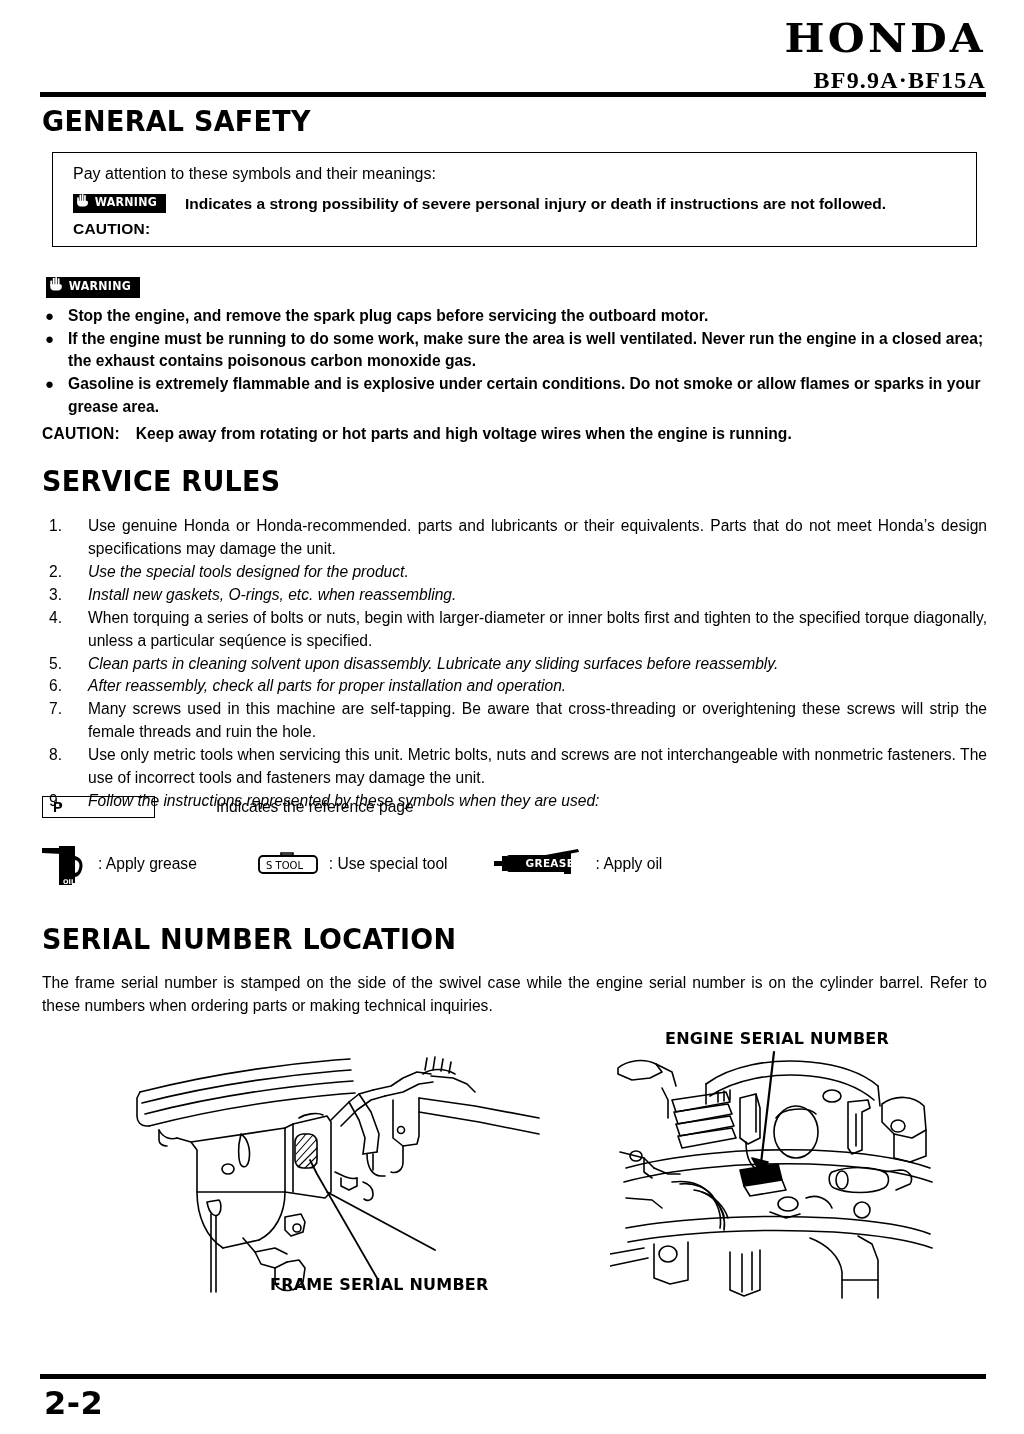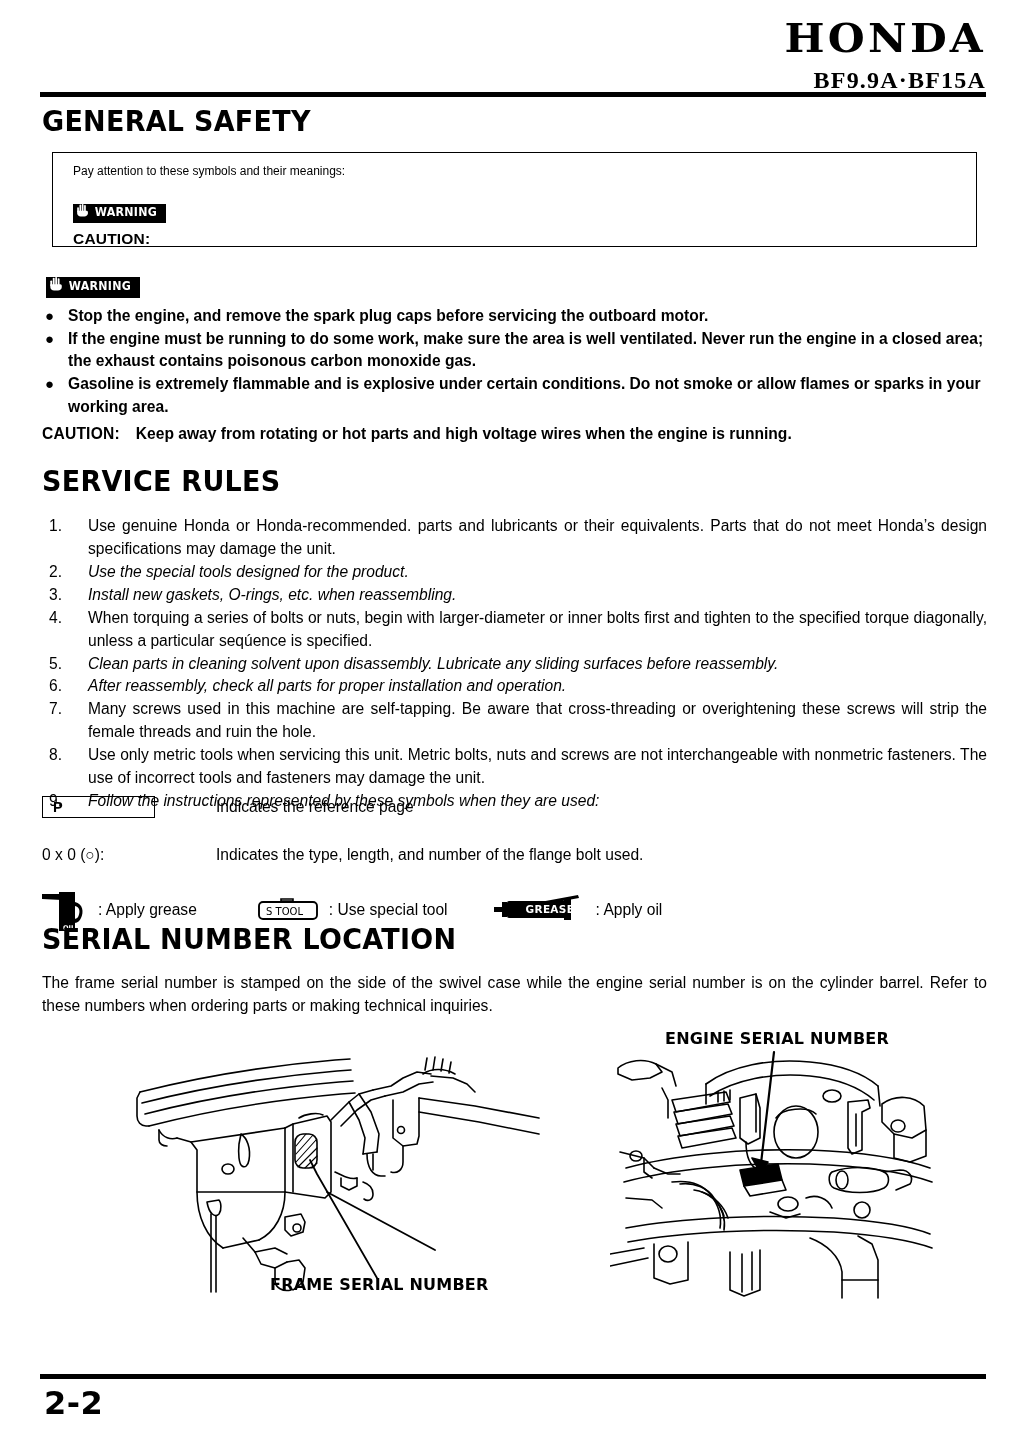--- a/index.html
+++ b/index.html
@@ -72,23 +72,23 @@
   .legend-box {
     position: absolute;
     left: 52px;
     top: 152px;
     width: 925px;
     height: 95px;
     border: 1.5px solid #000;
     padding: 11px 0 0 20px;
   }
   .legend-intro {
-    font-size: 12px;
+    font-size: 16px;
     line-height: 1.2;
-    margin-bottom: 26px;
+    margin-bottom: 11px;
   }
   .legend-row {
     display: flex;
     align-items: center;
     margin-bottom: 7px;
     font-size: 15.5px;
     font-weight: 700;
   }
   .legend-key {
     width: 112px;
@@ -302,20 +302,21 @@
                 <rect x="3.5" y="1.6" width="1.7" height="7.6" rx="0.8"></rect>
                 <rect x="5.8" y="0.9" width="1.7" height="8.2" rx="0.8"></rect>
                 <rect x="8.1" y="2.0" width="1.7" height="7.2" rx="0.8"></rect>
                 <path d="M1.2 7.8 h9.3 a1.4 1.4 0 0 1 1.4 1.4 v1.1 c0 1.9 -1.6 3.2 -3.6 3.2 h-3.6 c-2.0 0 -3.5 -1.3 -3.5 -3.2 z"></path>
               </g>
             </svg>
           </span>
           <span class="wtext">WARNING</span>
         </span>
       </div>
+      <div>Indicates a strong possibility of severe personal injury or death if instructions are not followed.</div>
     </div>
 
     <div class="legend-row">
       <div class="legend-key caution">CAUTION:</div>
     </div>
   </div>
 
   <span class="warn-badge standalone">
     <span class="hand">
       <svg width="14" height="15" viewBox="0 0 13 14" aria-hidden="true">
@@ -335,21 +336,21 @@
     <div class="bullet">
       <span class="dot">●</span>
       <span class="btxt">Stop the engine, and remove the spark plug caps before servicing the outboard motor.</span>
     </div>
     <div class="bullet">
       <span class="dot">●</span>
       <span class="btxt">If the engine must be running to do some work, make sure the area is well ventilated. Never run the engine in a closed area; the exhaust contains poisonous carbon monoxide gas.</span>
     </div>
     <div class="bullet">
       <span class="dot">●</span>
-      <span class="btxt">Gasoline is extremely flammable and is explosive under certain conditions. Do not smoke or allow flames or sparks in your working area.</span>
+      <span class="btxt">Gasoline is extremely flammable and is explosive under certain conditions. Do not smoke or allow flames or sparks in your grease area.</span>
     </div>
   </div>
 
   <div class="caution-line">
     <span class="clabel">CAUTION:</span><span class="ctext">Keep away from rotating or hot parts and high voltage wires when the engine is running.</span>
   </div>
 
   <h1 class="sec" id="h-rules">SERVICE RULES</h1>
 
   <div class="rules">
@@ -393,24 +394,20 @@
 
   <div class="sym-area">
 
     <div class="sym-row">
       <div class="p-box">
         <span>P</span>
       </div>
       <div class="sym-desc">Indicates the reference page</div>
     </div>
 
-    <div class="sym-row row-bolt">
-      <div class="bolt-key">0 x 0 (○):</div>
-      <div class="sym-desc">Indicates the type, length, and number of the flange bolt used.</div>
-    </div>
 
     <div class="sym-row row-icons">
 
       <div class="oilcan">
         <svg width="46" height="44" viewBox="0 0 46 44" aria-hidden="true">
           <path d="M0 6 L20 6 L20 12 L0 11 Z" fill="#000"></path>
           <path d="M17 8 L17 42 L33 42 L33 8 Z" fill="#000"></path>
           <path d="M17 4 h16 v5 h-16 z" fill="#000"></path>
           <path d="M33 14 c8 2 9 10 6 16 c-1 3 -4 5 -7 5 l0 -4 c2 0 4 -1 4.5 -3 c2 -5 1 -9 -3.5 -10 z" fill="#000"></path>
           <rect x="17" y="36" width="13" height="7" fill="#000"></rect>

